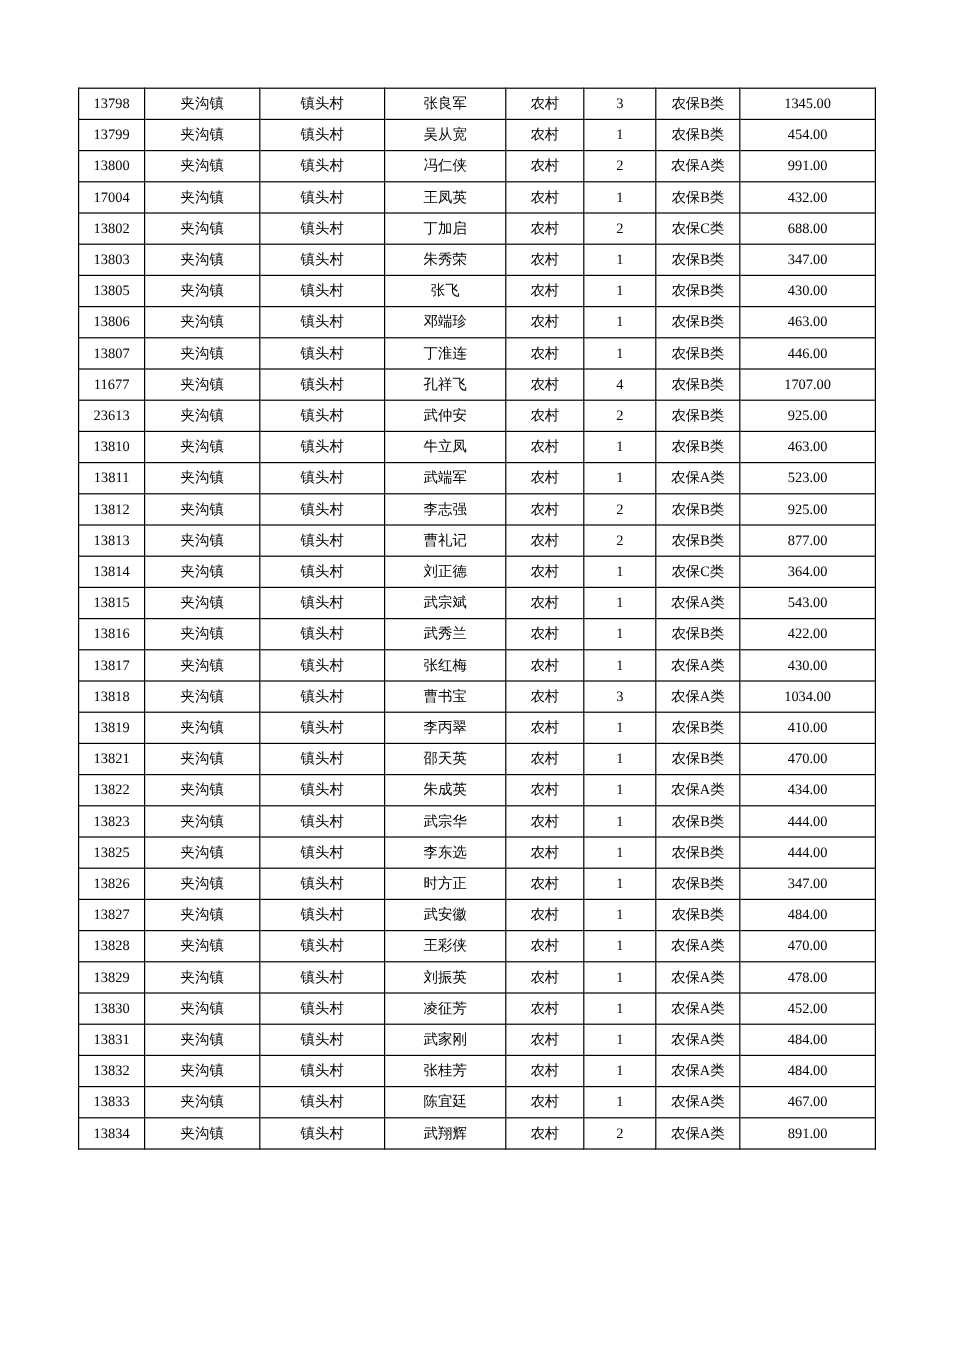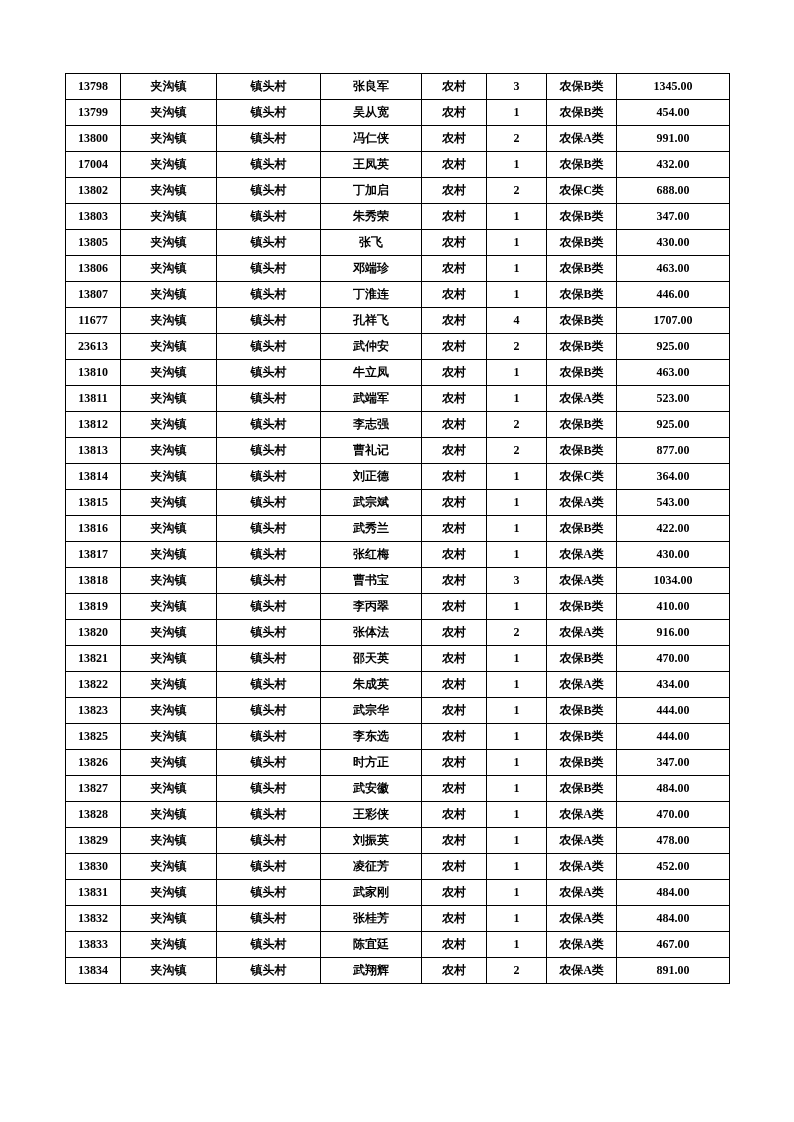--- a/index.html
+++ b/index.html
@@ -16,21 +16,20 @@
   }
   .sheet {
     position: absolute;
     left: 65px;
     top: 73px;
   }
   table.grid {
     border-collapse: collapse;
     table-layout: fixed;
     width: 664px;
-    font-weight: bold;
   }
   table.grid td {
     border: 1px solid #000000;
     height: 25px;
     text-align: center;
     vertical-align: middle;
     font-size: 12px;
     line-height: 25px;
     padding: 0;
     overflow: hidden;
@@ -266,30 +265,20 @@
           <td class="col-0">13819</td>
           <td class="col-1">夹沟镇</td>
           <td class="col-2">镇头村</td>
           <td class="col-3">李丙翠</td>
           <td class="col-4">农村</td>
           <td class="col-5">1</td>
           <td class="col-6">农保B类</td>
           <td class="col-7">410.00</td>
         </tr>
         <tr>
-          <td class="col-0">13820</td>
-          <td class="col-1">夹沟镇</td>
-          <td class="col-2">镇头村</td>
-          <td class="col-3">张体法</td>
-          <td class="col-4">农村</td>
-          <td class="col-5">2</td>
-          <td class="col-6">农保A类</td>
-          <td class="col-7">916.00</td>
-        </tr>
-        <tr>
           <td class="col-0">13821</td>
           <td class="col-1">夹沟镇</td>
           <td class="col-2">镇头村</td>
           <td class="col-3">邵天英</td>
           <td class="col-4">农村</td>
           <td class="col-5">1</td>
           <td class="col-6">农保B类</td>
           <td class="col-7">470.00</td>
         </tr>
         <tr>

